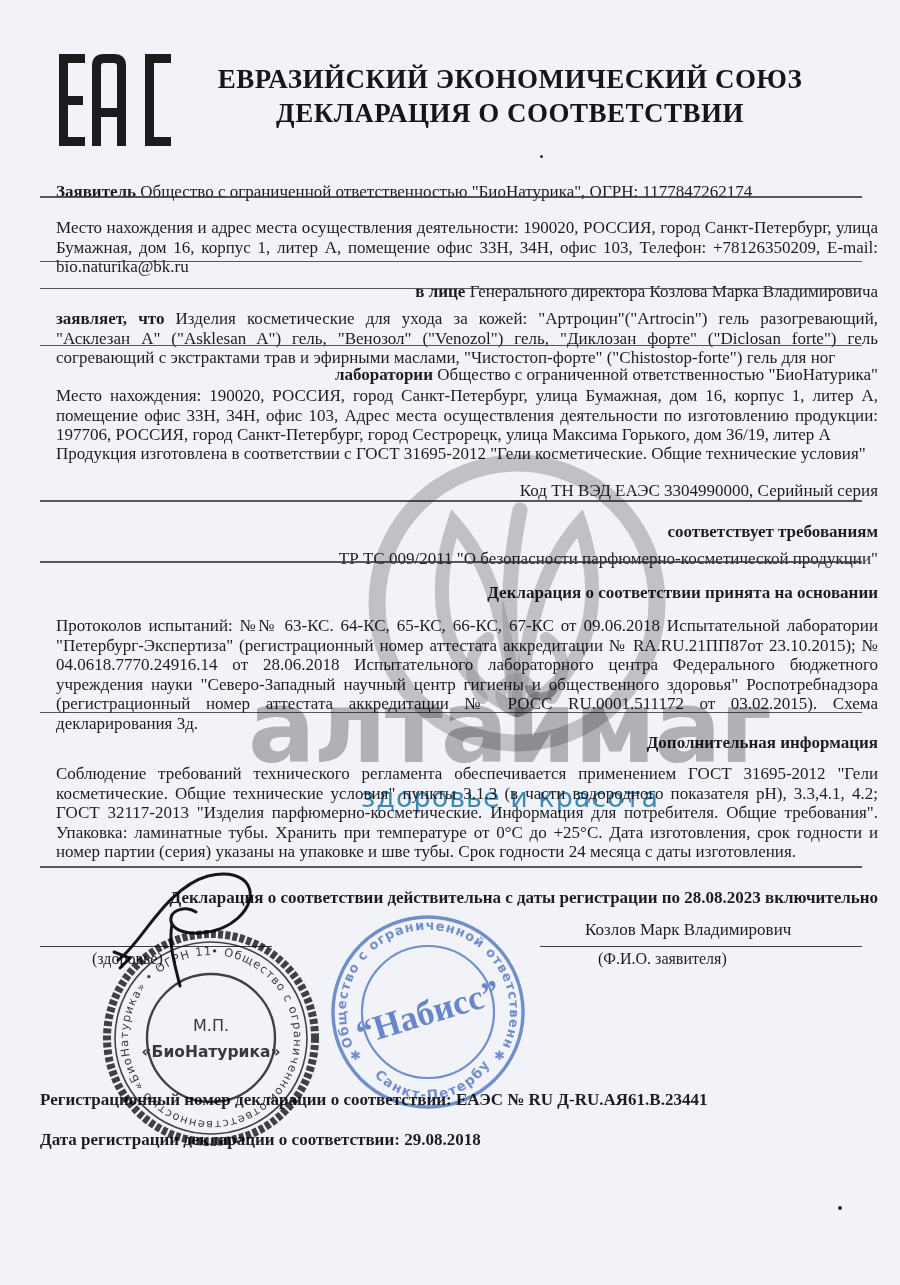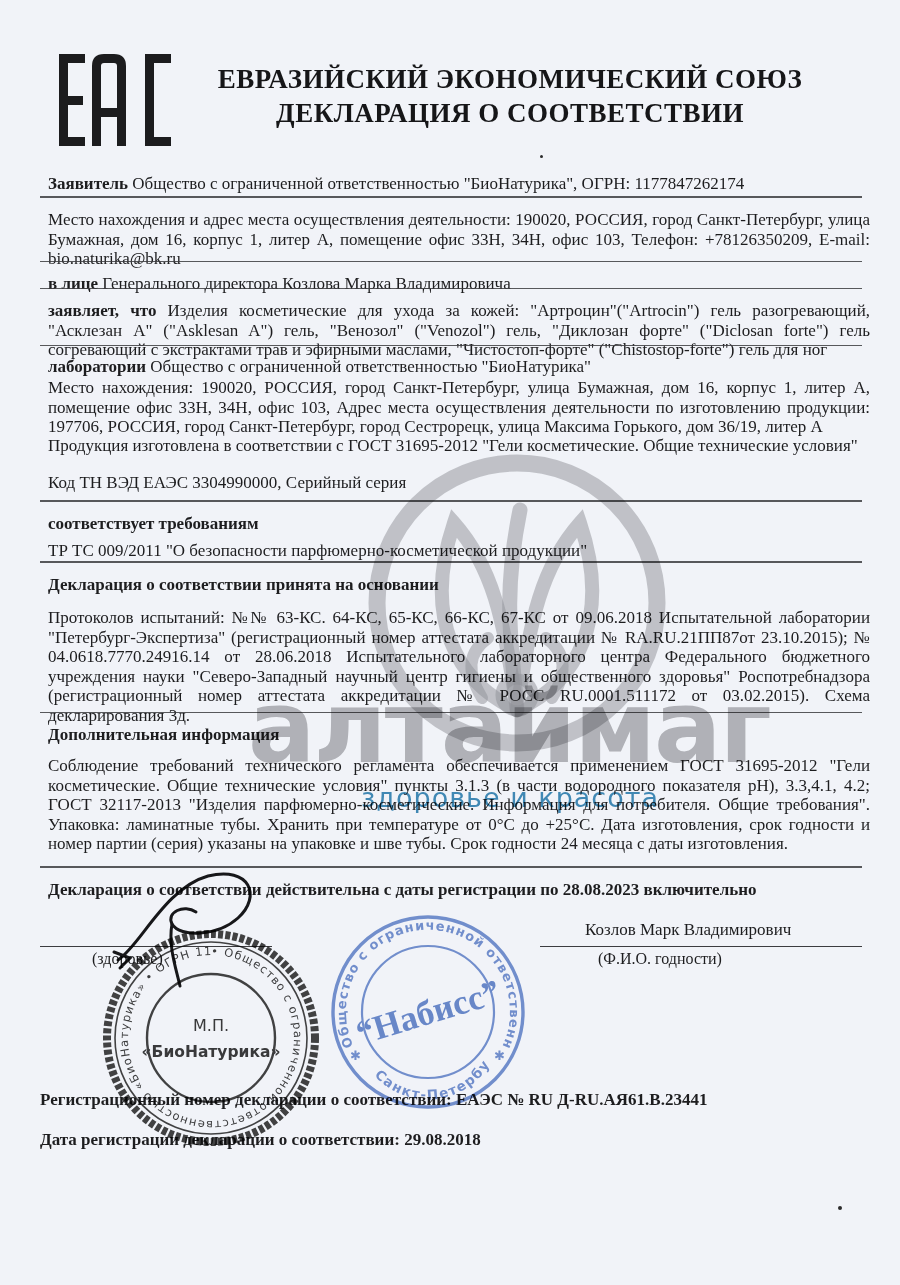--- a/index.html
+++ b/index.html
@@ -11,23 +11,23 @@
     font-family:"Liberation Serif","DejaVu Serif",serif;
     color:#1d1d1f;
     overflow:hidden;
     padding-left:32px;
   }
   
   .eac-logo{position:absolute;left:57px;top:52px;width:122px;height:96px;}
   .doc-title{position:absolute;left:180px;top:62px;width:660px;text-align:center;
     font-weight:bold;font-size:27px;line-height:34px;letter-spacing:.5px;color:#161618;}
   
-  .sec{position:absolute;left:40px;width:822px;margin:8px;
+  .sec{position:absolute;left:40px;width:822px;margin:16px;
     font-size:17px;line-height:19.5px;text-align:justify;}
-  .sec.center-left{text-align:left;}
+  .sec.center-left{text-align:right;}
   .lead{font-weight:bold;}
   .hr{position:absolute;left:40px;width:822px;height:0;
     border-top:2px solid #3c3c40;opacity:.85;}
   .hr.thin{border-top-width:1.5px;}
   .hd{font-weight:bold;}
   
   .wm{position:absolute;pointer-events:none;mix-blend-mode:multiply;z-index:20;}
   .wm-bigtext{left:248px;top:678px;width:600px;text-align:left;
     font-family:"DejaVu Sans","Liberation Sans",sans-serif;font-weight:bold;
     font-size:100px;line-height:100px;color:#8f8f92;opacity:.62;letter-spacing:-2px;}
@@ -135,21 +135,21 @@
     </svg>
   </div>
   <div class="wm wm-bigtext">алтаймаг</div>
   <div class="wm wm-subtext">здоровье и красота</div>
 
   <div class="sig-line" style="left:40px;top:946px;width:232px"></div>
   <div class="sig-caption" style="left:92px;top:950px">(здоровье)</div>
 
   <div class="fio-name">Козлов Марк Владимирович</div>
   <div class="sig-line" style="left:540px;top:946px;width:322px"></div>
-  <div class="fio-caption">(Ф.И.О. годности)</div>
+  <div class="fio-caption">(Ф.И.О. заявителя)</div>
 
   <div class="stamp" style="left:98px;top:925px">
     <svg width="226" height="226" viewBox="0 0 226 226">
       <defs>
         <path id="blackring" d="M113,30 a83,83 0 1,1 -0.05,0"></path>
       </defs>
       <g opacity="0.88">
         <circle cx="113" cy="113" r="104" fill="none" stroke="#2b2b2b" stroke-width="8" stroke-dasharray="5 2.2"></circle>
         <circle cx="113" cy="113" r="96" fill="none" stroke="#2b2b2b" stroke-width="1.6"></circle>
         <circle cx="113" cy="113" r="64" fill="none" stroke="#2b2b2b" stroke-width="2.4"></circle>

